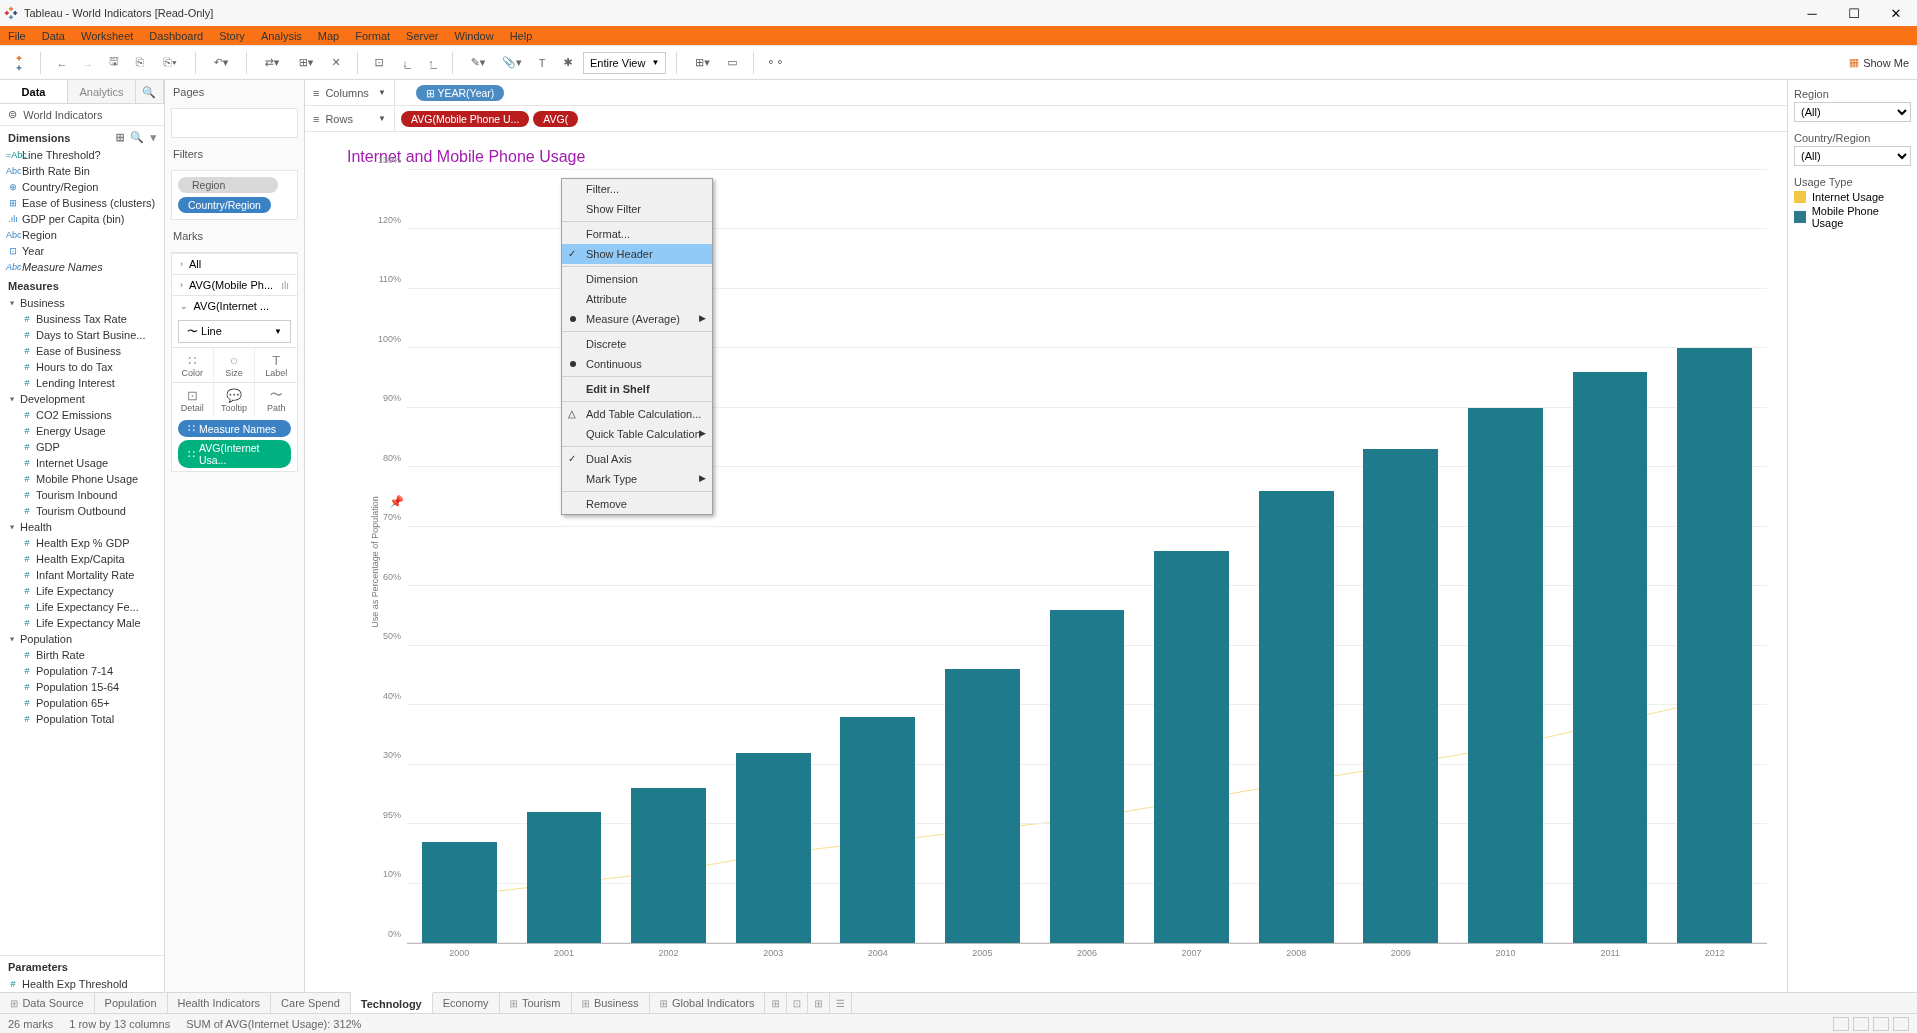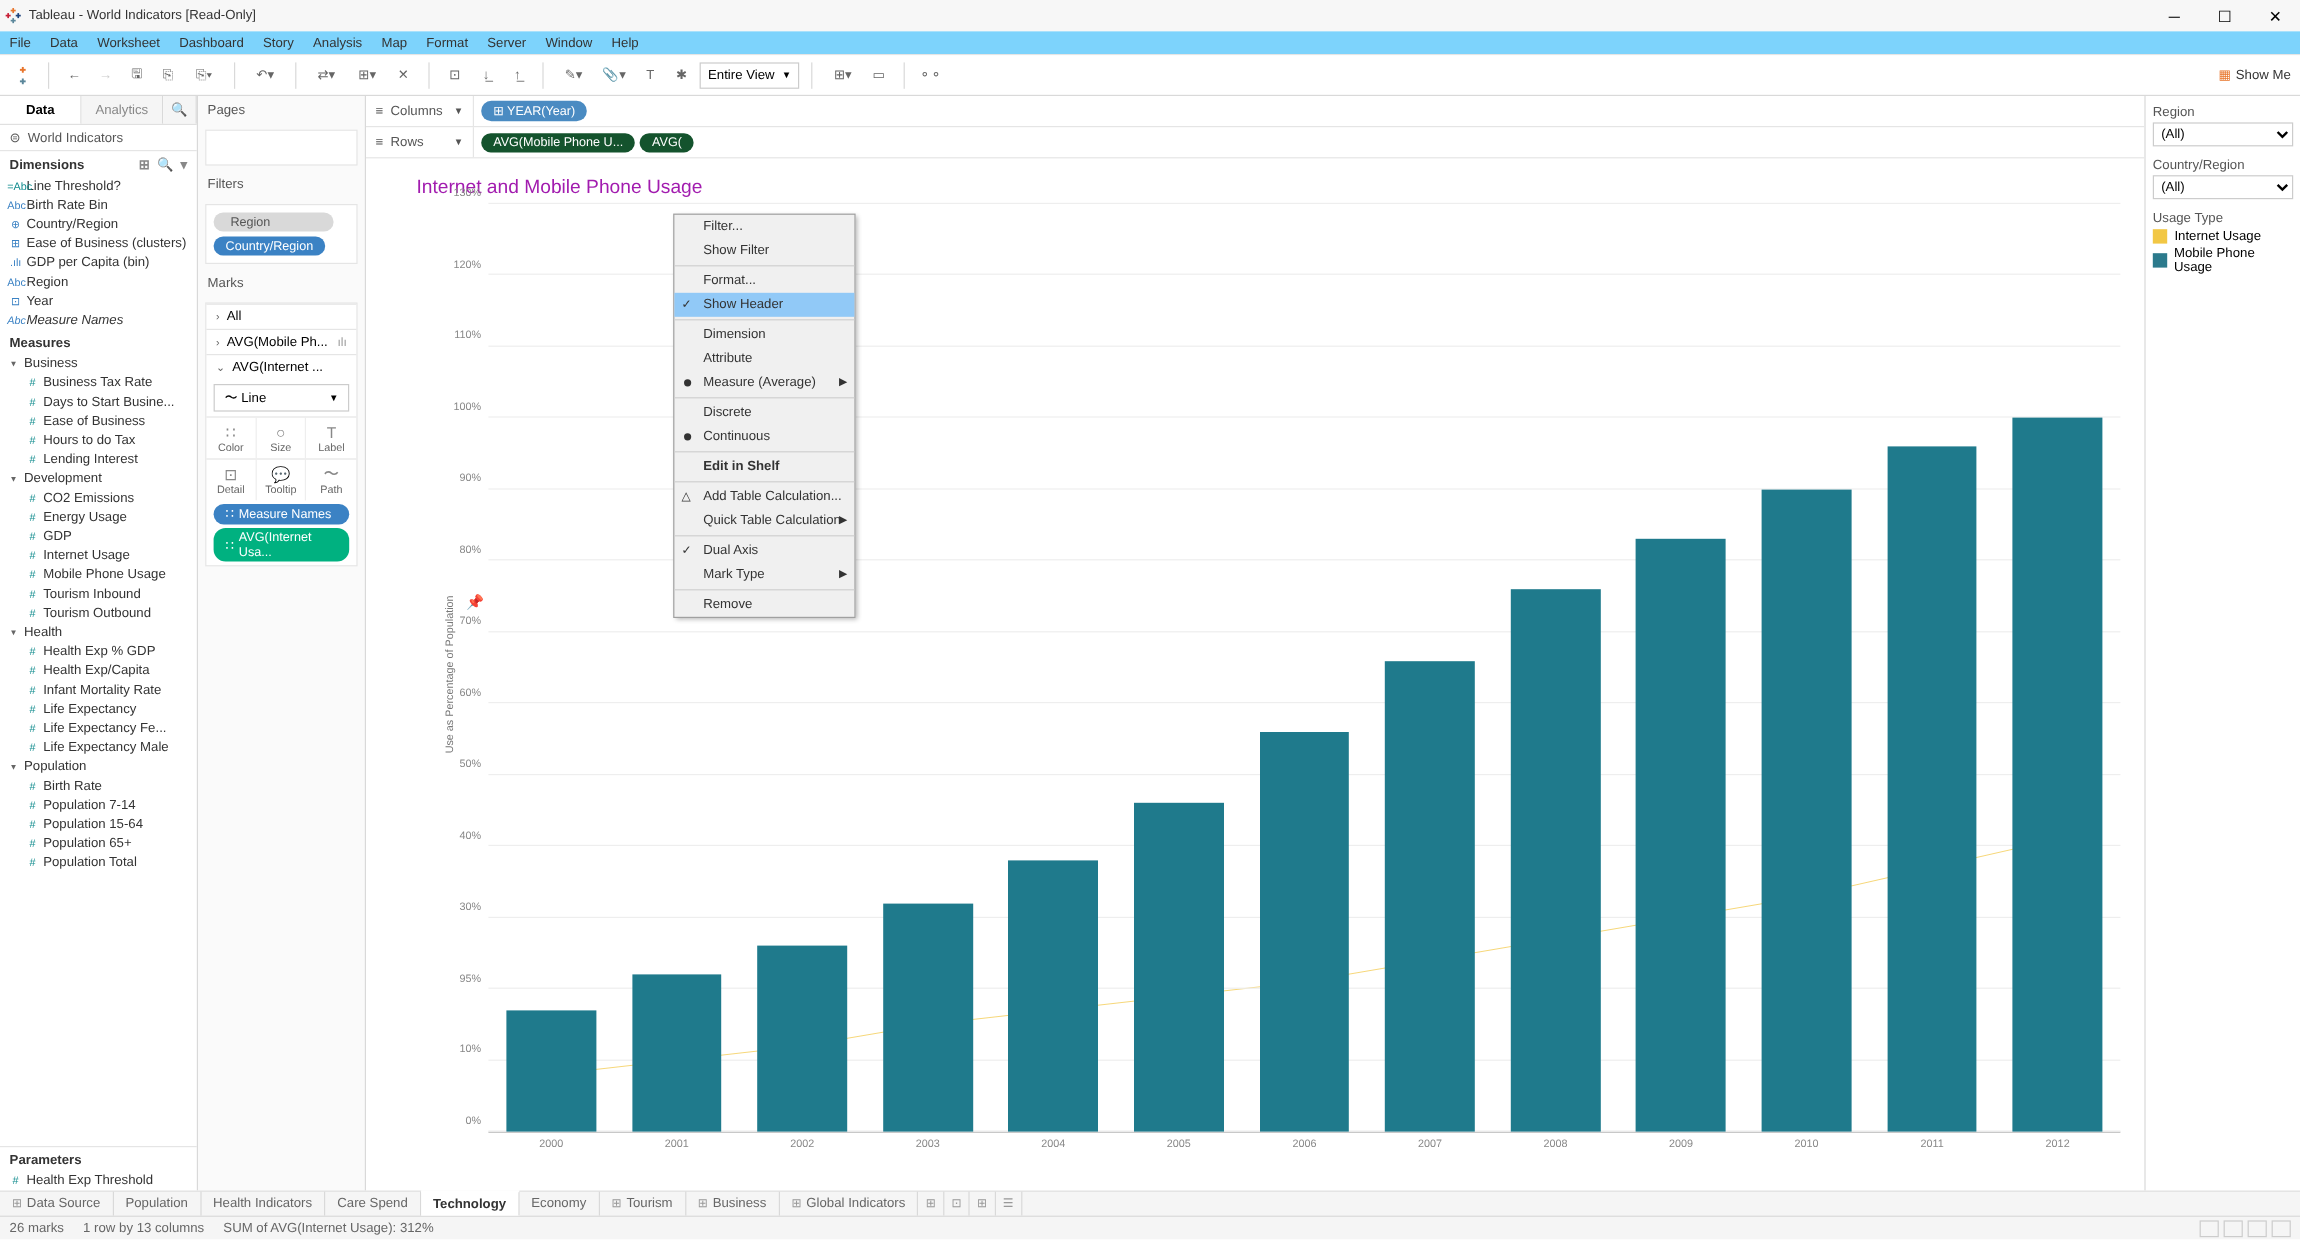--- a/index.html
+++ b/index.html
@@ -4,21 +4,21 @@
 <style>
 * { margin: 0; padding: 0; box-sizing: border-box; font-family: 'Segoe UI', Arial, sans-serif; font-size: 11px; }
 body { background: #fff; overflow: hidden; width: 1917px; height: 1033px; }
 
 .titlebar { height: 26px; background: #f7f7f7; display: flex; align-items: center; padding: 0 4px; position: relative; }
 .titlebar .logo { width: 14px; height: 14px; margin-right: 6px; display:inline-block; }
 .titlebar .title { color: #333; }
 .titlebar .win-controls { position: absolute; right: 0; top: 0; display: flex; }
 .titlebar .win-controls div { width: 42px; height: 26px; display: flex; align-items: center; justify-content: center; font-size: 13px; }
 
-.menubar { height: 20px; background: #7dd3fc; display: flex; align-items: center; padding: 0 8px; gap: 16px; border-bottom: 1px solid #e5e5e5; }
+.menubar { height: 20px; background: #f97316; display: flex; align-items: center; padding: 0 8px; gap: 16px; border-bottom: 1px solid #e5e5e5; }
 .menubar span { color: #333; }
 
 .toolbar { height: 34px; background: #fff; border-bottom: 1px solid #d9d9d9; display: flex; align-items: center; padding: 0 8px; gap: 4px; }
 .toolbar .sep { width: 1px; height: 22px; background: #d9d9d9; margin: 0 6px; }
 .toolbar .btn { width: 22px; height: 22px; display: flex; align-items: center; justify-content: center; color: #666; border-radius: 2px; }
 .toolbar .btn.dd { width: 30px; }
 .showme { margin-left: auto; display: flex; align-items: center; gap: 4px; color: #333; }
 
 .main { display: flex; height: calc(1033px - 26px - 20px - 34px - 21px - 20px); }
 
@@ -55,22 +55,22 @@
 .marks-cell:last-child { border-right: none; }
 .marks-cell .ico { height: 16px; display: flex; align-items: center; justify-content: center; color: #888; font-size: 13px; }
 .marks-cell .lbl { font-size: 9px; color: #666; }
 .mark-type { padding: 3px 8px; border: 1px solid #ccc; margin: 4px 6px; display: flex; justify-content: space-between; align-items: center; background: #fff; }
 
 .canvas { flex: 1; display: flex; flex-direction: column; background: #fff; }
 .shelf-row { height: 26px; border-bottom: 1px solid #e5e5e5; display: flex; align-items: center; }
 .shelf-label { width: 90px; padding: 0 8px; display: flex; align-items: center; gap: 6px; color: #555; border-right: 1px solid #e5e5e5; height: 100%; }
 .shelf-drop { flex: 1; padding: 2px 6px; display: flex; gap: 4px; align-items: center; }
 .shelf-pill { border-radius: 10px; padding: 2px 10px; color: #fff; font-size: 10.5px; display: inline-flex; align-items: center; gap: 4px; }
-.shelf-pill.blue { background: #4a8bc2; }
-.shelf-pill.teal { background: #14532d; }
+.shelf-pill.blue { background: #4a8bc2; margin-left: 15px; }
+.shelf-pill.teal { background: #b91c1c; }
 .shelf-pill.teal.cut { position: relative; overflow: visible; }
 
 .viz { flex: 1; position: relative; padding: 10px 20px 20px 30px; }
 .viz-title { font-size: 16px; color: #a21caf; font-weight: 300; padding: 6px 0 10px 12px; }
 .chart-area { position: absolute; left: 60px; right: 20px; top: 38px; bottom: 30px; }
 .y-axis-label { position: absolute; left: 4px; top: 50%; transform: translateY(-50%) rotate(-90deg); transform-origin: center; color: #777; font-size: 9px; white-space: nowrap; }
 .y-ticks { position: absolute; left: 0; top: 0; bottom: 0; width: 38px; }
 .y-tick { position: absolute; right: 4px; font-size: 9px; color: #888; transform: translateY(-50%); }
 .plot { position: absolute; left: 42px; right: 0; top: 0; bottom: 18px; border-bottom: 1px solid #bbb; }
 .grid-line { position: absolute; left: 0; right: 0; border-top: 1px solid #eee; }

